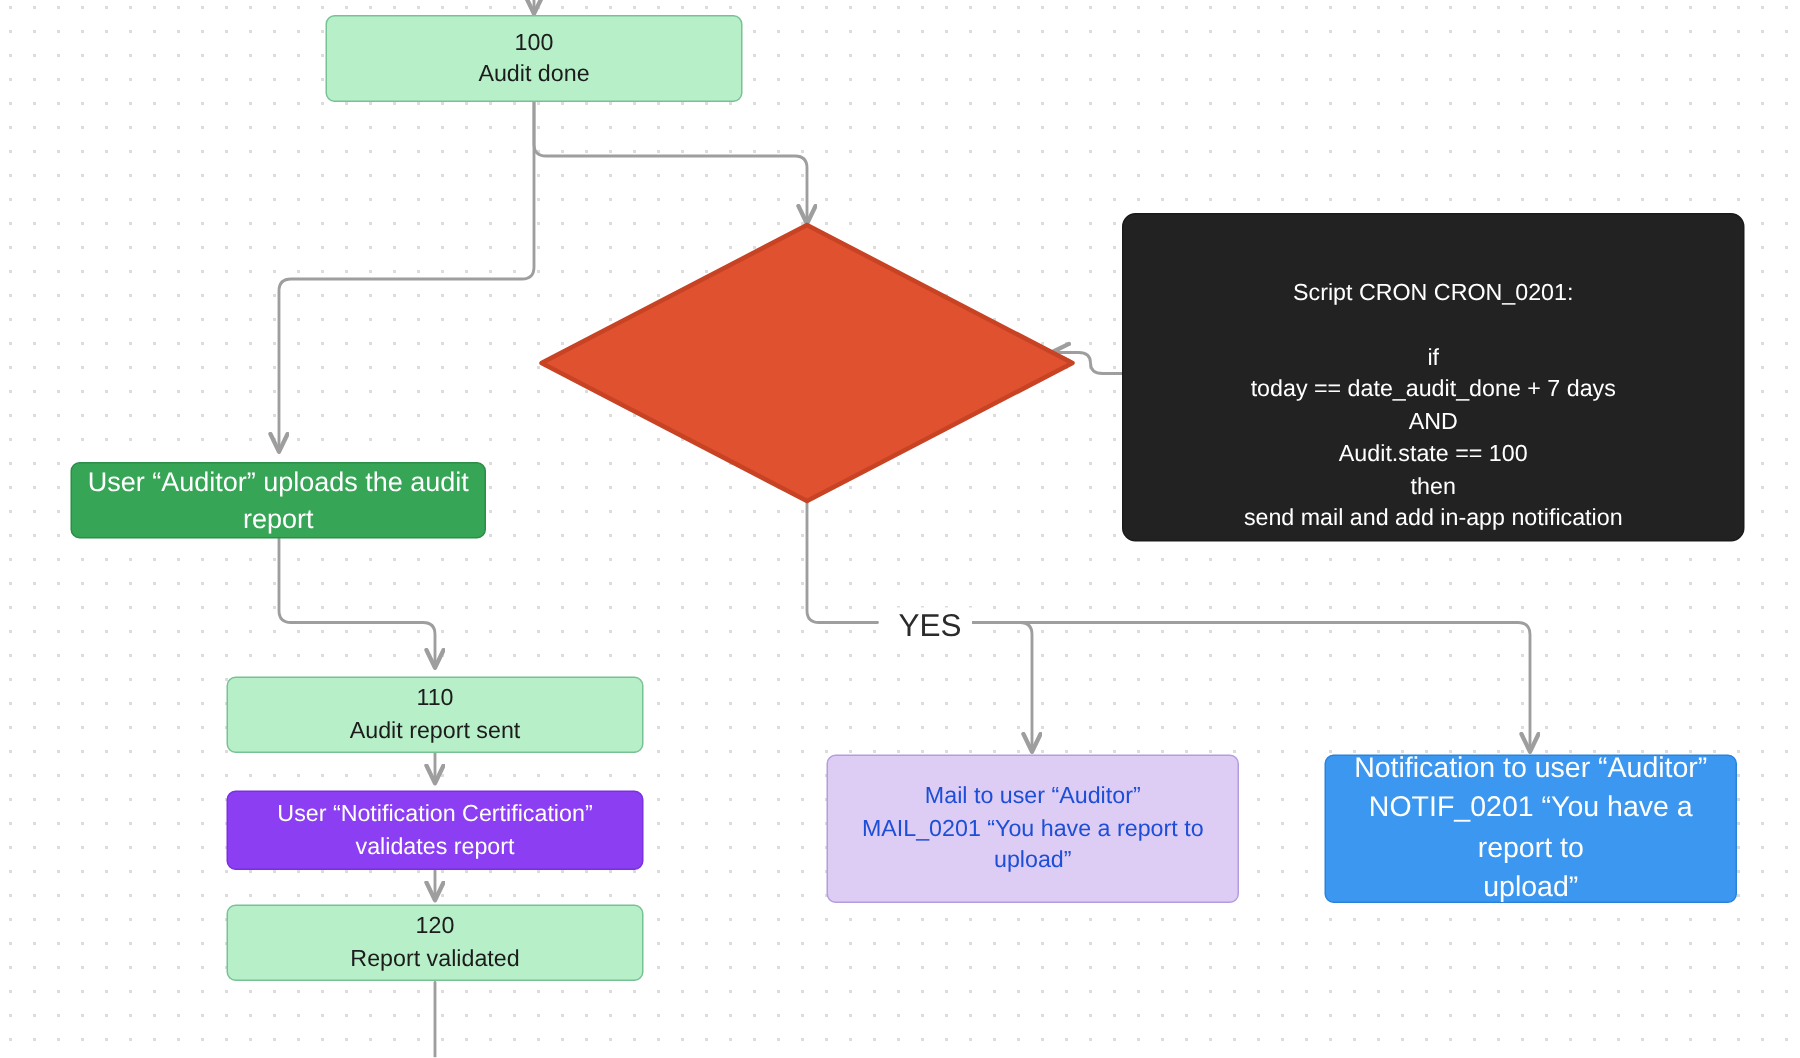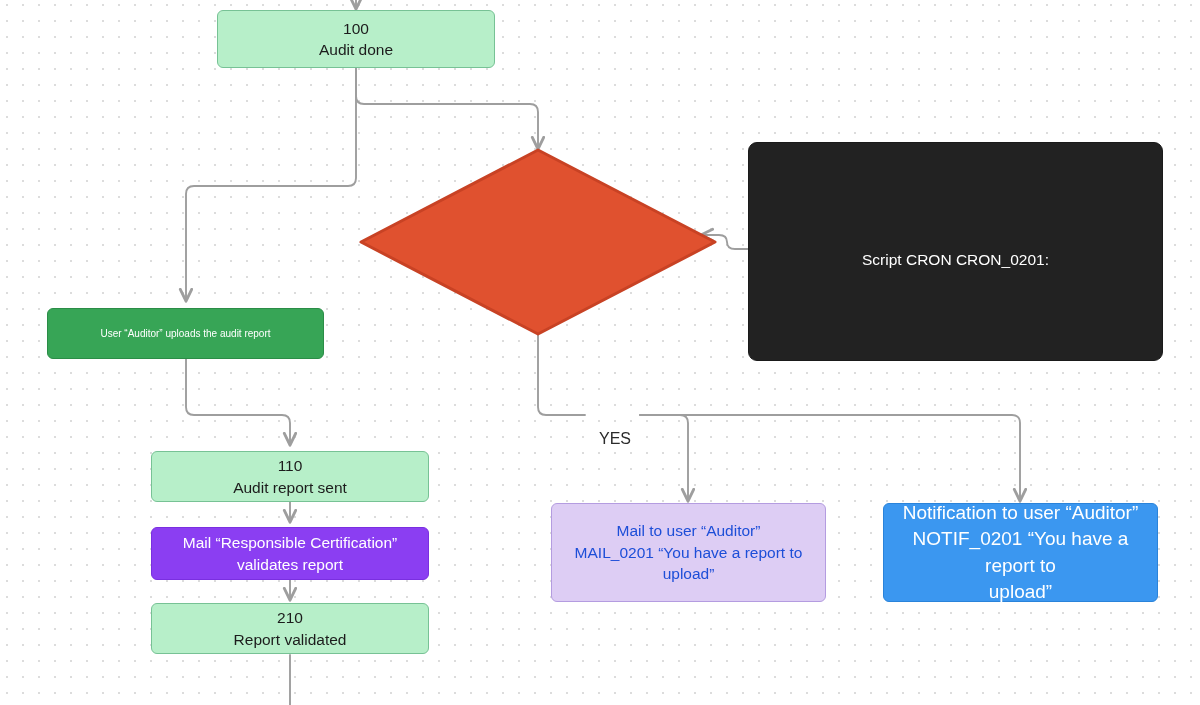--- a/index.html
+++ b/index.html
@@ -50,21 +50,21 @@
   .state-node {
     background: #b7efc9;
     border: 1.5px solid #77c295;
     color: #1c1c1c;
     font-size: 15.5px;
   }
   .actor-green {
     background: #37a556;
     border: 1.5px solid #2b8d47;
     color: #ffffff;
-    font-size: 10px;
+    font-size: 18px;
   }
   .actor-purple {
     background: #8b3ef2;
     border: 1.5px solid #7a2fe0;
     color: #ffffff;
     font-size: 15.5px;
   }
   .mail-node {
     background: #ddcdf4;
     border: 1.5px solid #b49ce0;
@@ -106,26 +106,25 @@
     text-align: center;
     color: #ffffff;
     font-size: 15.5px;
     line-height: 1.42;
     white-space: pre-line;
   }
 
   
   .edge-label {
     position: absolute;
-    font-size: 16px;
+    font-size: 21px;
     color: #2b2b2b;
     background: #ffffff;
     padding: 1px 7px;
     white-space: nowrap;
-    margin-top: 24px;
   }
 </style>
 </head>
 <body>
 
 <div id="canvas">
 
   <svg id="edges" viewBox="0 0 1200 705" xmlns="http://www.w3.org/2000/svg">
     <defs>
       <marker id="arrow" markerWidth="9" markerHeight="9" refX="6.2" refY="3.6" orient="auto" markerUnits="strokeWidth">
@@ -169,34 +168,40 @@
 
   <div class="decision-wrap" style="left:358px; top:147px;">
     <svg class="decision-shape" viewBox="0 0 360 190" xmlns="http://www.w3.org/2000/svg" preserveAspectRatio="none">
       <polygon points="180,3 357,95 180,187 3,95" fill="#e0512f" stroke="#c84224" stroke-width="3" stroke-linejoin="round"></polygon>
     </svg>
   </div>
 
   <div class="node script-node" style="left:748px; top:142px; width:415px; height:219px;
        flex-direction:column; justify-content:center;">
     <span class="txt" style="margin-bottom:22px;margin-top:38px;">Script CRON CRON_0201:</span>
+    <span class="txt">if
+today == date_audit_done + 7 days
+AND
+Audit.state == 100
+then
+send mail and add in-app notification</span>
   </div>
 
   <div class="node state-node" style="left:151px; top:451px; width:278px; height:51px;">
     <span class="txt">110
 Audit report sent</span>
   </div>
 
   <div class="node actor-purple" style="left:151px; top:527px; width:278px; height:53px;">
-    <span class="txt">Mail “Responsible Certification”
+    <span class="txt">User “Notification Certification”
 validates report</span>
   </div>
 
   <div class="node state-node" style="left:151px; top:603px; width:278px; height:51px;">
-    <span class="txt">210
+    <span class="txt">120
 Report validated</span>
   </div>
 
   <div class="node mail-node" style="left:551px; top:503px; width:275px; height:99px;">
     <span class="txt">Mail to user “Auditor”
 MAIL_0201 “You have a report to
 upload”</span>
   </div>
 
   <div class="node notif-node" style="left:883px; top:503px; width:275px; height:99px;">

